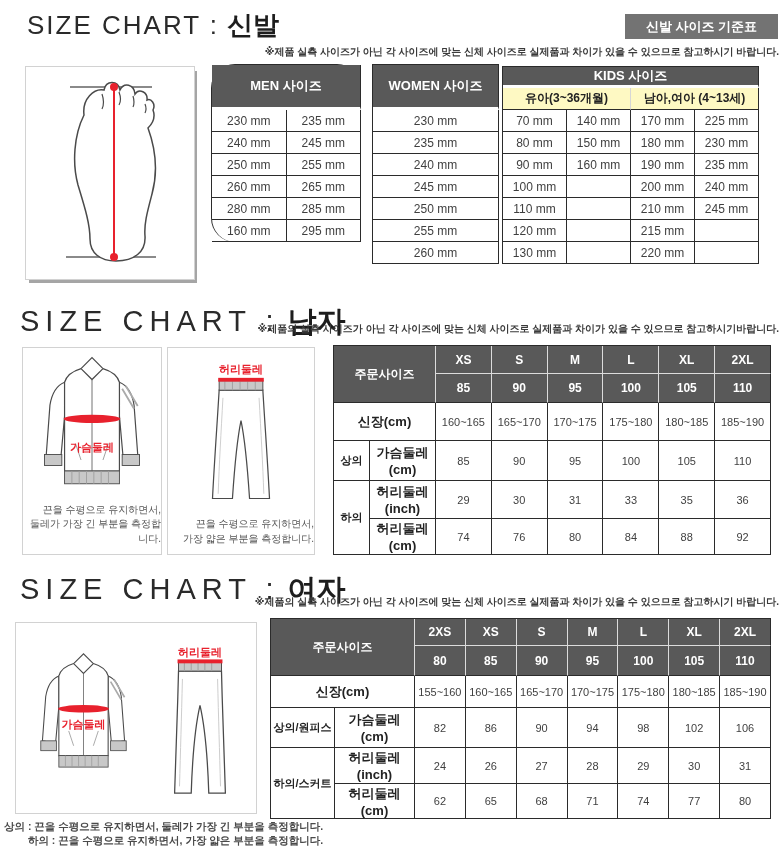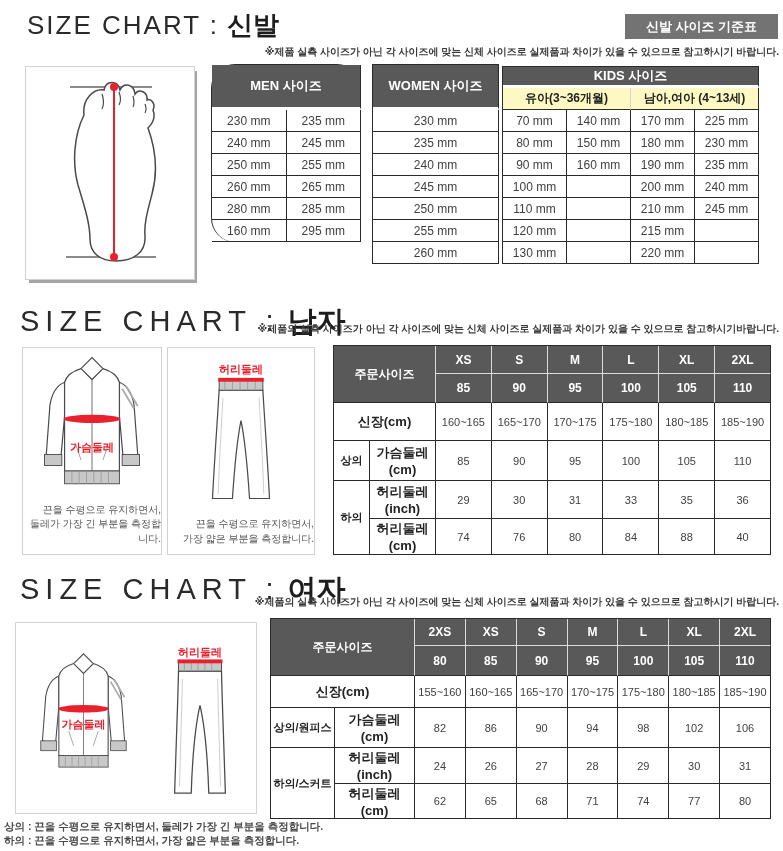--- a/index.html
+++ b/index.html
@@ -59,21 +59,21 @@
   .ctable td:last-child { border-right-color:#2b2b2b; }
   .ctable .lbl { font-weight:700; color:#222; font-size:13px; }
   .ctable .grp { font-weight:700; color:#222; font-size:11px; }
   .ctable .val { color:#3f3f3f; font-size:11px; }
   #men-table   { left:333px; top:345px; width:437px; }
   #women-table { left:270px; top:618px; width:500px; }
 
   
   .footnotes { position:absolute; left:4px; top:819px; font-size:10.5px; font-weight:700;
                color:#4a4a4a; line-height:14px; }
-  .footnotes span { display:block; }
+  .footnotes span { display:block;text-align:right; }
 
   svg { display:block; }
 </style>
 </head>
 <body>
 
 <div class="page">
 
   <div class="title" id="title-shoes">
     <span class="t-pre">SIZE CHART :</span><span class="t-ko">신발</span>
@@ -353,21 +353,21 @@
           <td class="val">36</td>
         </tr>
       <tr style="height:36px">
         <td class="lbl">허리둘레(cm)</td>
 
       <td class="val">74</td>
           <td class="val">76</td>
           <td class="val">80</td>
           <td class="val">84</td>
           <td class="val">88</td>
-          <td class="val">40</td>
+          <td class="val">92</td>
         </tr>
     </tbody>
   </table>
 
   <div class="title" id="title-women">
     <span class="t-pre">SIZE CHART :</span><span class="t-ko">여자</span>
   </div>
   <div class="note" id="note-women">※제품의 실측 사이즈가 아닌 각 사이즈에 맞는 신체 사이즈로 실제품과 차이가 있을 수 있으므로 참고하시기 바랍니다.</div>
 
   <div class="illu" id="women-box">

